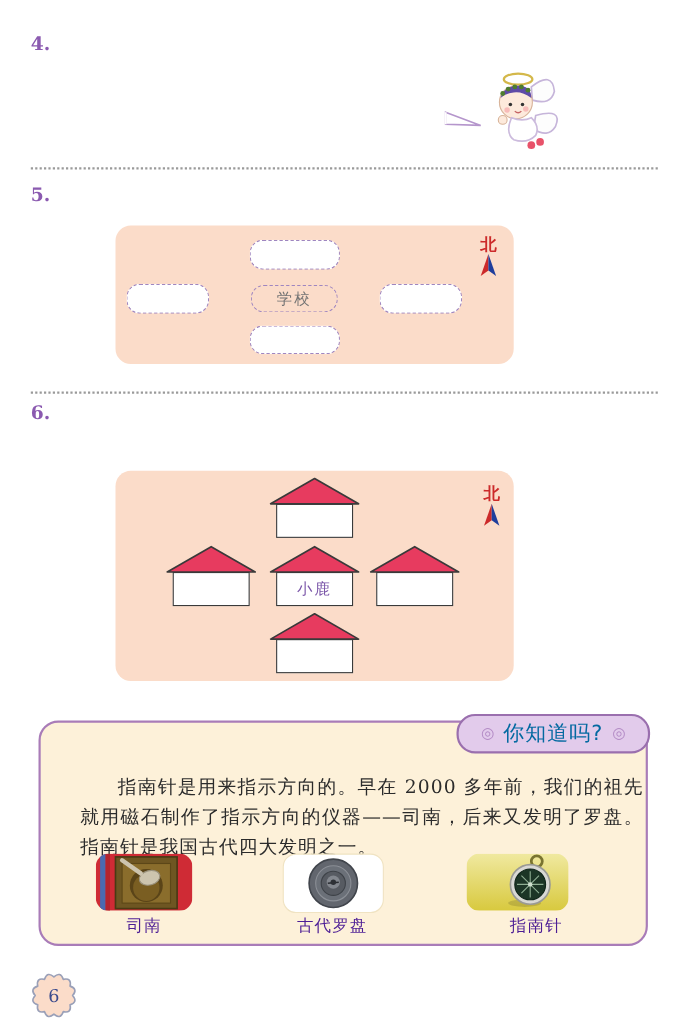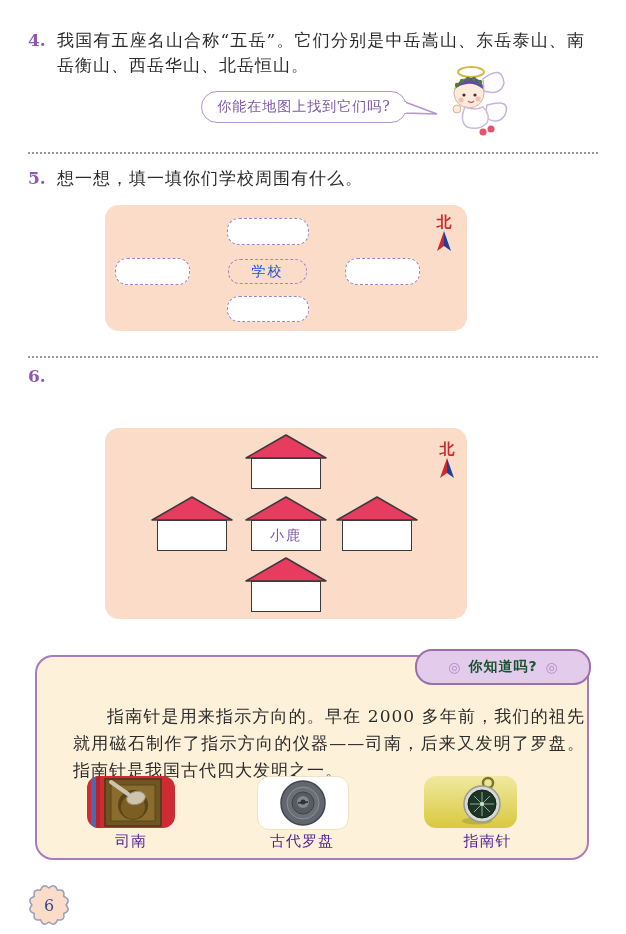--- a/index.html
+++ b/index.html
@@ -24,21 +24,21 @@
   .panel{position:absolute;left:105px;width:362px;background:#fbdcc9;border-radius:14px;}
   #school-panel{top:205px;height:126px;}
   #houses-panel{top:428px;height:191px;}
 
   .blank{
     position:absolute;background:#ffffff;border:1.5px dashed #9f86c0;border-radius:12px;
   }
   .center-cell{
     position:absolute;background:transparent;border:1.5px dashed #9f86c0;border-radius:12px;
     display:flex;align-items:center;justify-content:center;
-    font-size:14px;color:#1d4ed8;letter-spacing:2px;
+    font-size:14px;color:#737373;letter-spacing:2px;
   }
 
   .compass{position:absolute;width:22px;text-align:center;}
   .north-label{display:block;font-size:15px;font-weight:bold;color:#cc2a2a;line-height:16px;}
 
   
   .house{position:absolute;width:84px;}
   .house .roof{display:block;margin:0 auto;}
   .house .body{
     width:68px;height:29px;background:#fff;border:1.5px solid #3a3a3a;margin:-1px auto 16px auto;
@@ -51,46 +51,42 @@
     position:absolute;left:35px;top:655px;width:550px;height:201px;
     background:#fdf1d9;border:2px solid #a97cb8;border-radius:18px;
   }
   #know-badge{
     position:absolute;right:-4px;top:-8px;width:172px;height:32px;
     background:#e2cbeb;border:2px solid #9a6fae;border-radius:17px;
     display:flex;align-items:center;justify-content:center;gap:8px;
     font-family:"DejaVu Sans","Liberation Sans",sans-serif;
   }
   #know-badge .ring{color:#b48cc6;font-size:14px;}
-  #know-badge .btxt{color:#14532d;font-size:14px;font-weight:bold;letter-spacing:1px;}
+  #know-badge .btxt{color:#0369a1;font-size:19px;font-weight:normal;letter-spacing:1px;}
   #know-text{
     position:absolute;left:24px;top:34px;width:512px;margin:12px;
     font-size:17px;line-height:27px;letter-spacing:1px;text-indent:2em;text-align:justify;
   }
   .artifact{position:absolute;border-radius:12px;overflow:hidden;}
   .artifact-label{position:absolute;font-size:15px;color:#4c1d95;letter-spacing:1px;text-align:center;}
 
   
   #pagenum{position:absolute;left:28px;top:884px;width:42px;height:42px;}
   #pagenum .num{
     position:absolute;left:0;top:0;width:42px;height:42px;display:flex;align-items:center;justify-content:center;
     font-size:16px;color:#3a4a8c;
   }
 </style>
 </head>
 <body>
 
 <div id="page">
 
   <span class="qnum" style="left:28px;top:30px;">4.</span>
-  <p class="qtext" style="left:57px;top:28px;width:528px;">我国有五座名山合称“五岳”。它们分别是中岳嵩山、东岳泰山、南岳衡山、西岳华山、北岳恒山。</p>
-
-  <div class="bubble">
-    <span>你能在地图上找到它们吗?</span>
-  </div>
+
   <svg class="bubble-tail" width="36" height="22">
     <path d="M1,3 L33,15 L1,14 Z" fill="#ffffff" stroke="#b596cc" stroke-width="1.5"></path>
     <rect x="0" y="3" width="2" height="11" fill="#ffffff"></rect>
   </svg>
 
   <svg style="position:absolute;left:430px;top:64px;" width="84" height="78" viewBox="0 0 84 78">
     <ellipse cx="41" cy="8" rx="13" ry="5" fill="none" stroke="#d4b84a" stroke-width="2"></ellipse>
     <path d="M53,15 Q72,0 74,19 Q71,32 54,27 Z" fill="#fdfdfd" stroke="#c6b5da" stroke-width="1.5"></path>
     <path d="M57,41 Q82,34 75,51 Q68,62 55,53 Z" fill="#fdfdfd" stroke="#c6b5da" stroke-width="1.5"></path>
     <circle cx="39" cy="29" r="15" fill="#fdeadc" stroke="#d8b49a" stroke-width="1"></circle>
@@ -107,21 +103,20 @@
     <path d="M38,37 Q41,40 44,37" fill="none" stroke="#c66666" stroke-width="1.2"></path>
     <path d="M35,43 Q29,57 37,63 Q49,67 57,59 Q61,51 53,43 Q45,47 35,43 Z" fill="#ffffff" stroke="#ccbbdd" stroke-width="1.5"></path>
     <circle cx="27" cy="45" r="4" fill="#fdeadc" stroke="#d8b49a" stroke-width="1"></circle>
     <circle cx="61" cy="65" r="3.5" fill="#e8526a"></circle>
     <circle cx="53" cy="68" r="3.5" fill="#e8526a"></circle>
   </svg>
 
   <div class="divider" style="top:152px;"></div>
 
   <span class="qnum" style="left:28px;top:168px;">5.</span>
-  <p class="qtext" style="left:57px;top:166px;width:528px;">想一想，填一填你们学校周围有什么。</p>
 
   <div class="panel" id="school-panel">
     <div class="blank" style="left:122px;top:13px;width:80px;height:25px;"></div>
     <div class="blank" style="left:10px;top:53px;width:73px;height:25px;"></div>
     <div class="center-cell" style="left:123px;top:54px;width:77px;height:23px;">
       <span>学校</span>
     </div>
     <div class="blank" style="left:240px;top:53px;width:73px;height:25px;"></div>
     <div class="blank" style="left:122px;top:91px;width:80px;height:24px;"></div>
     <div class="compass" style="left:328px;top:9px;">

